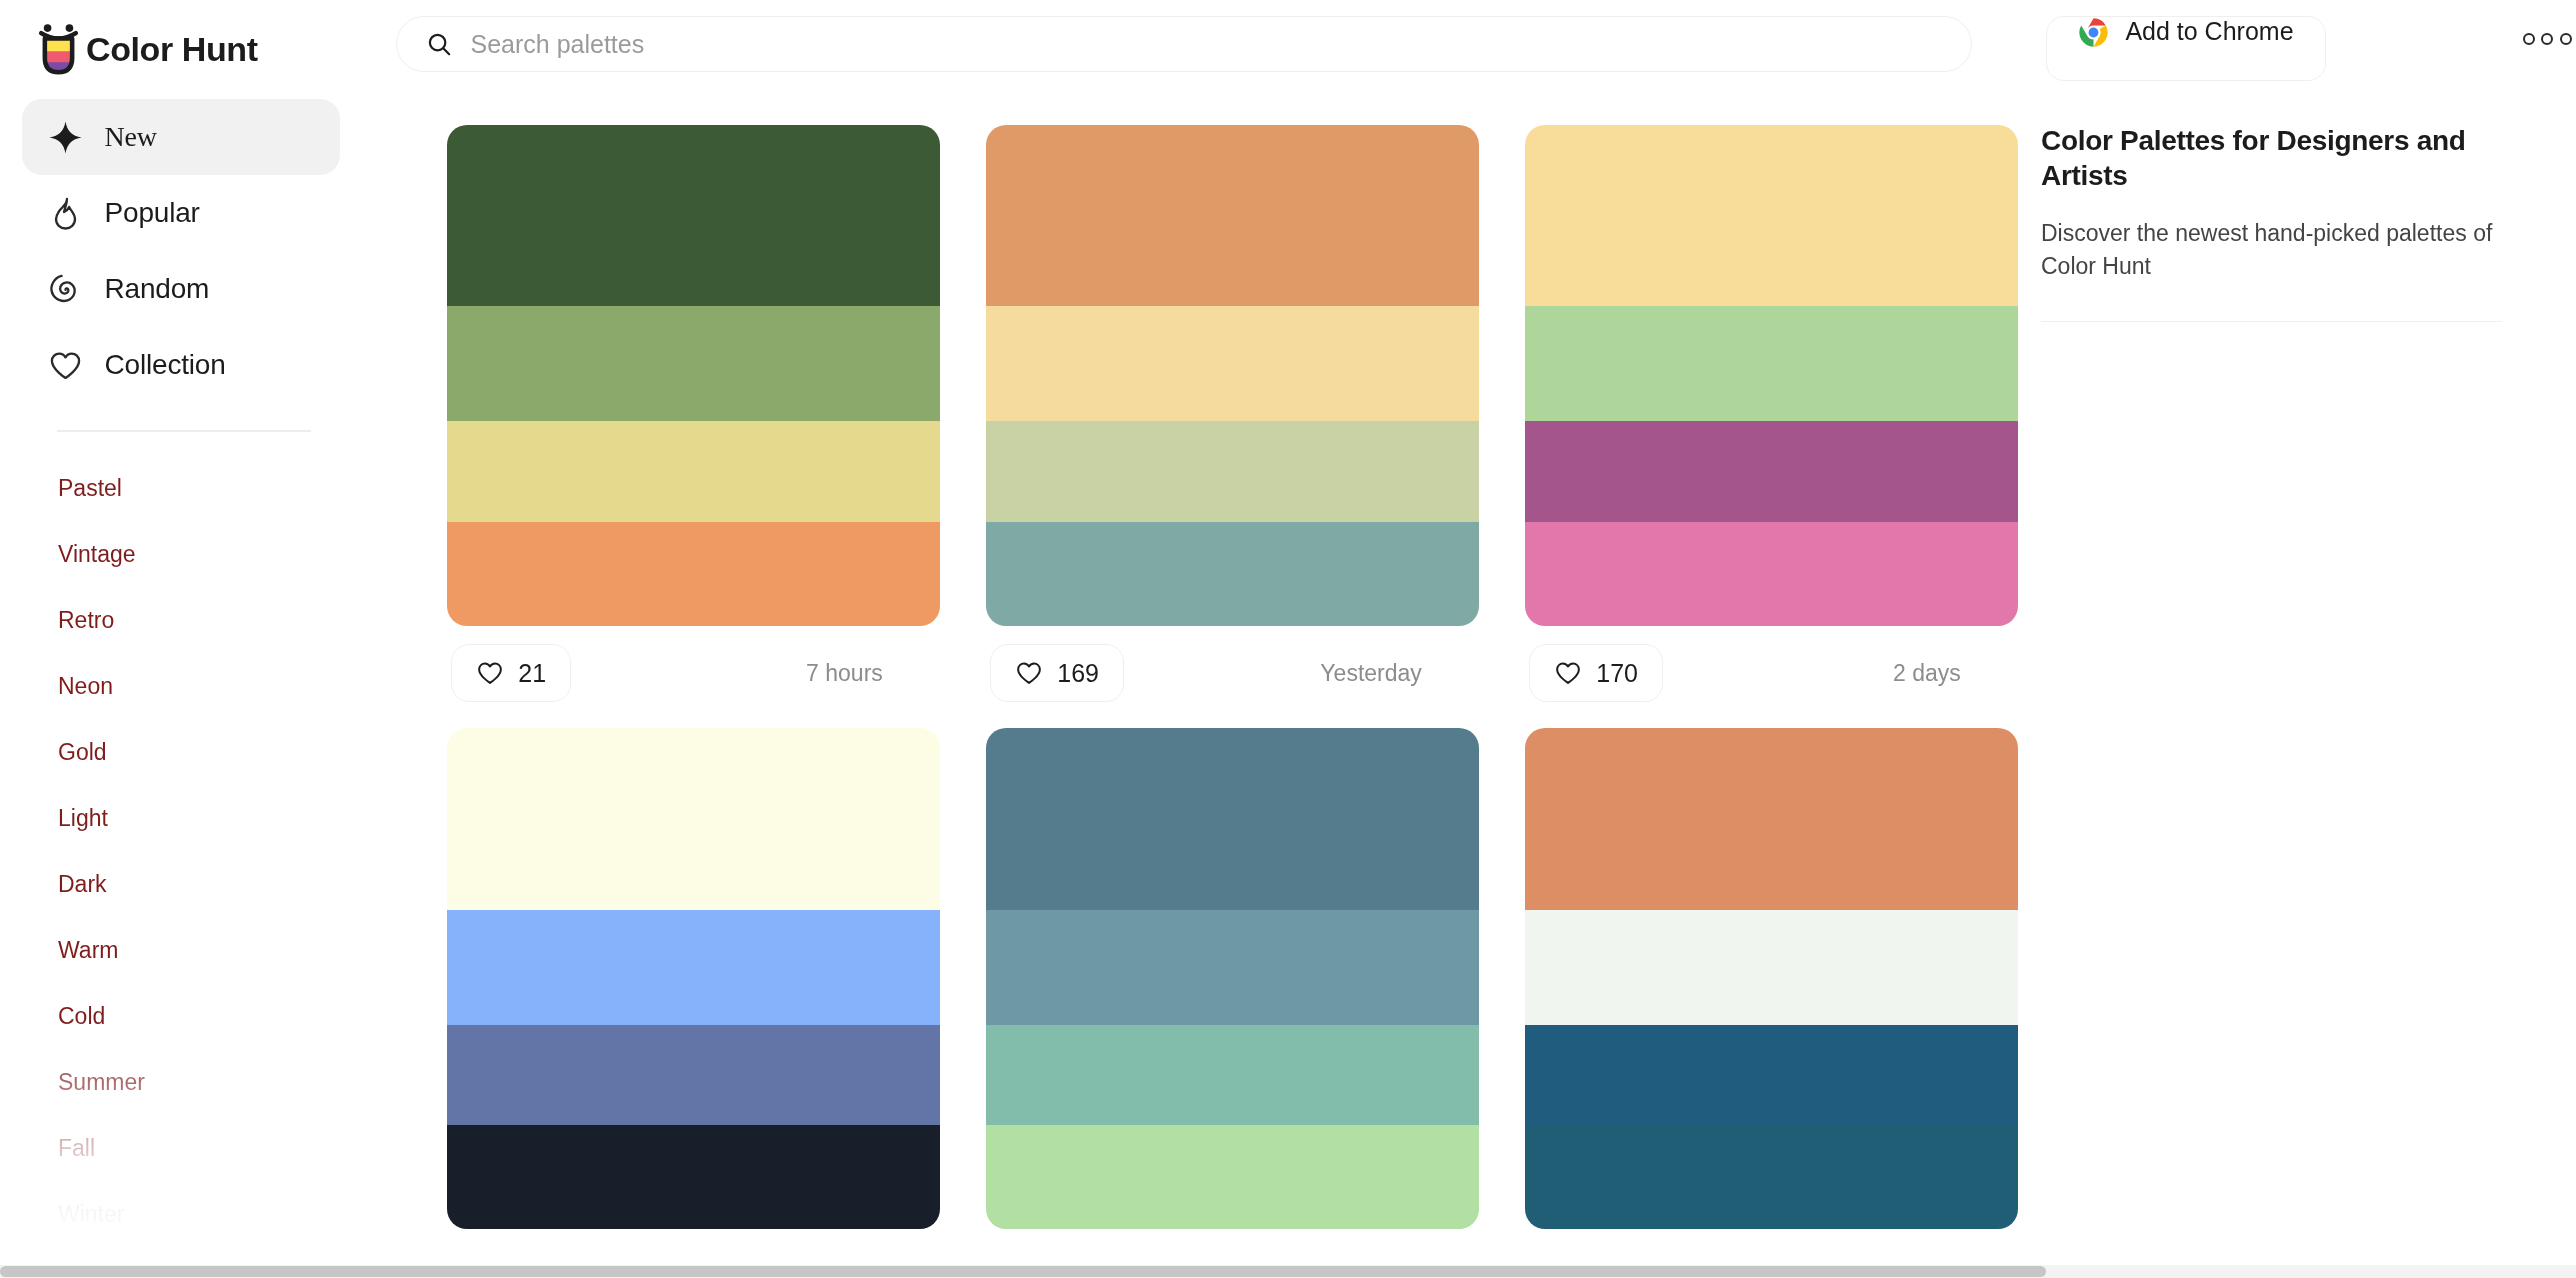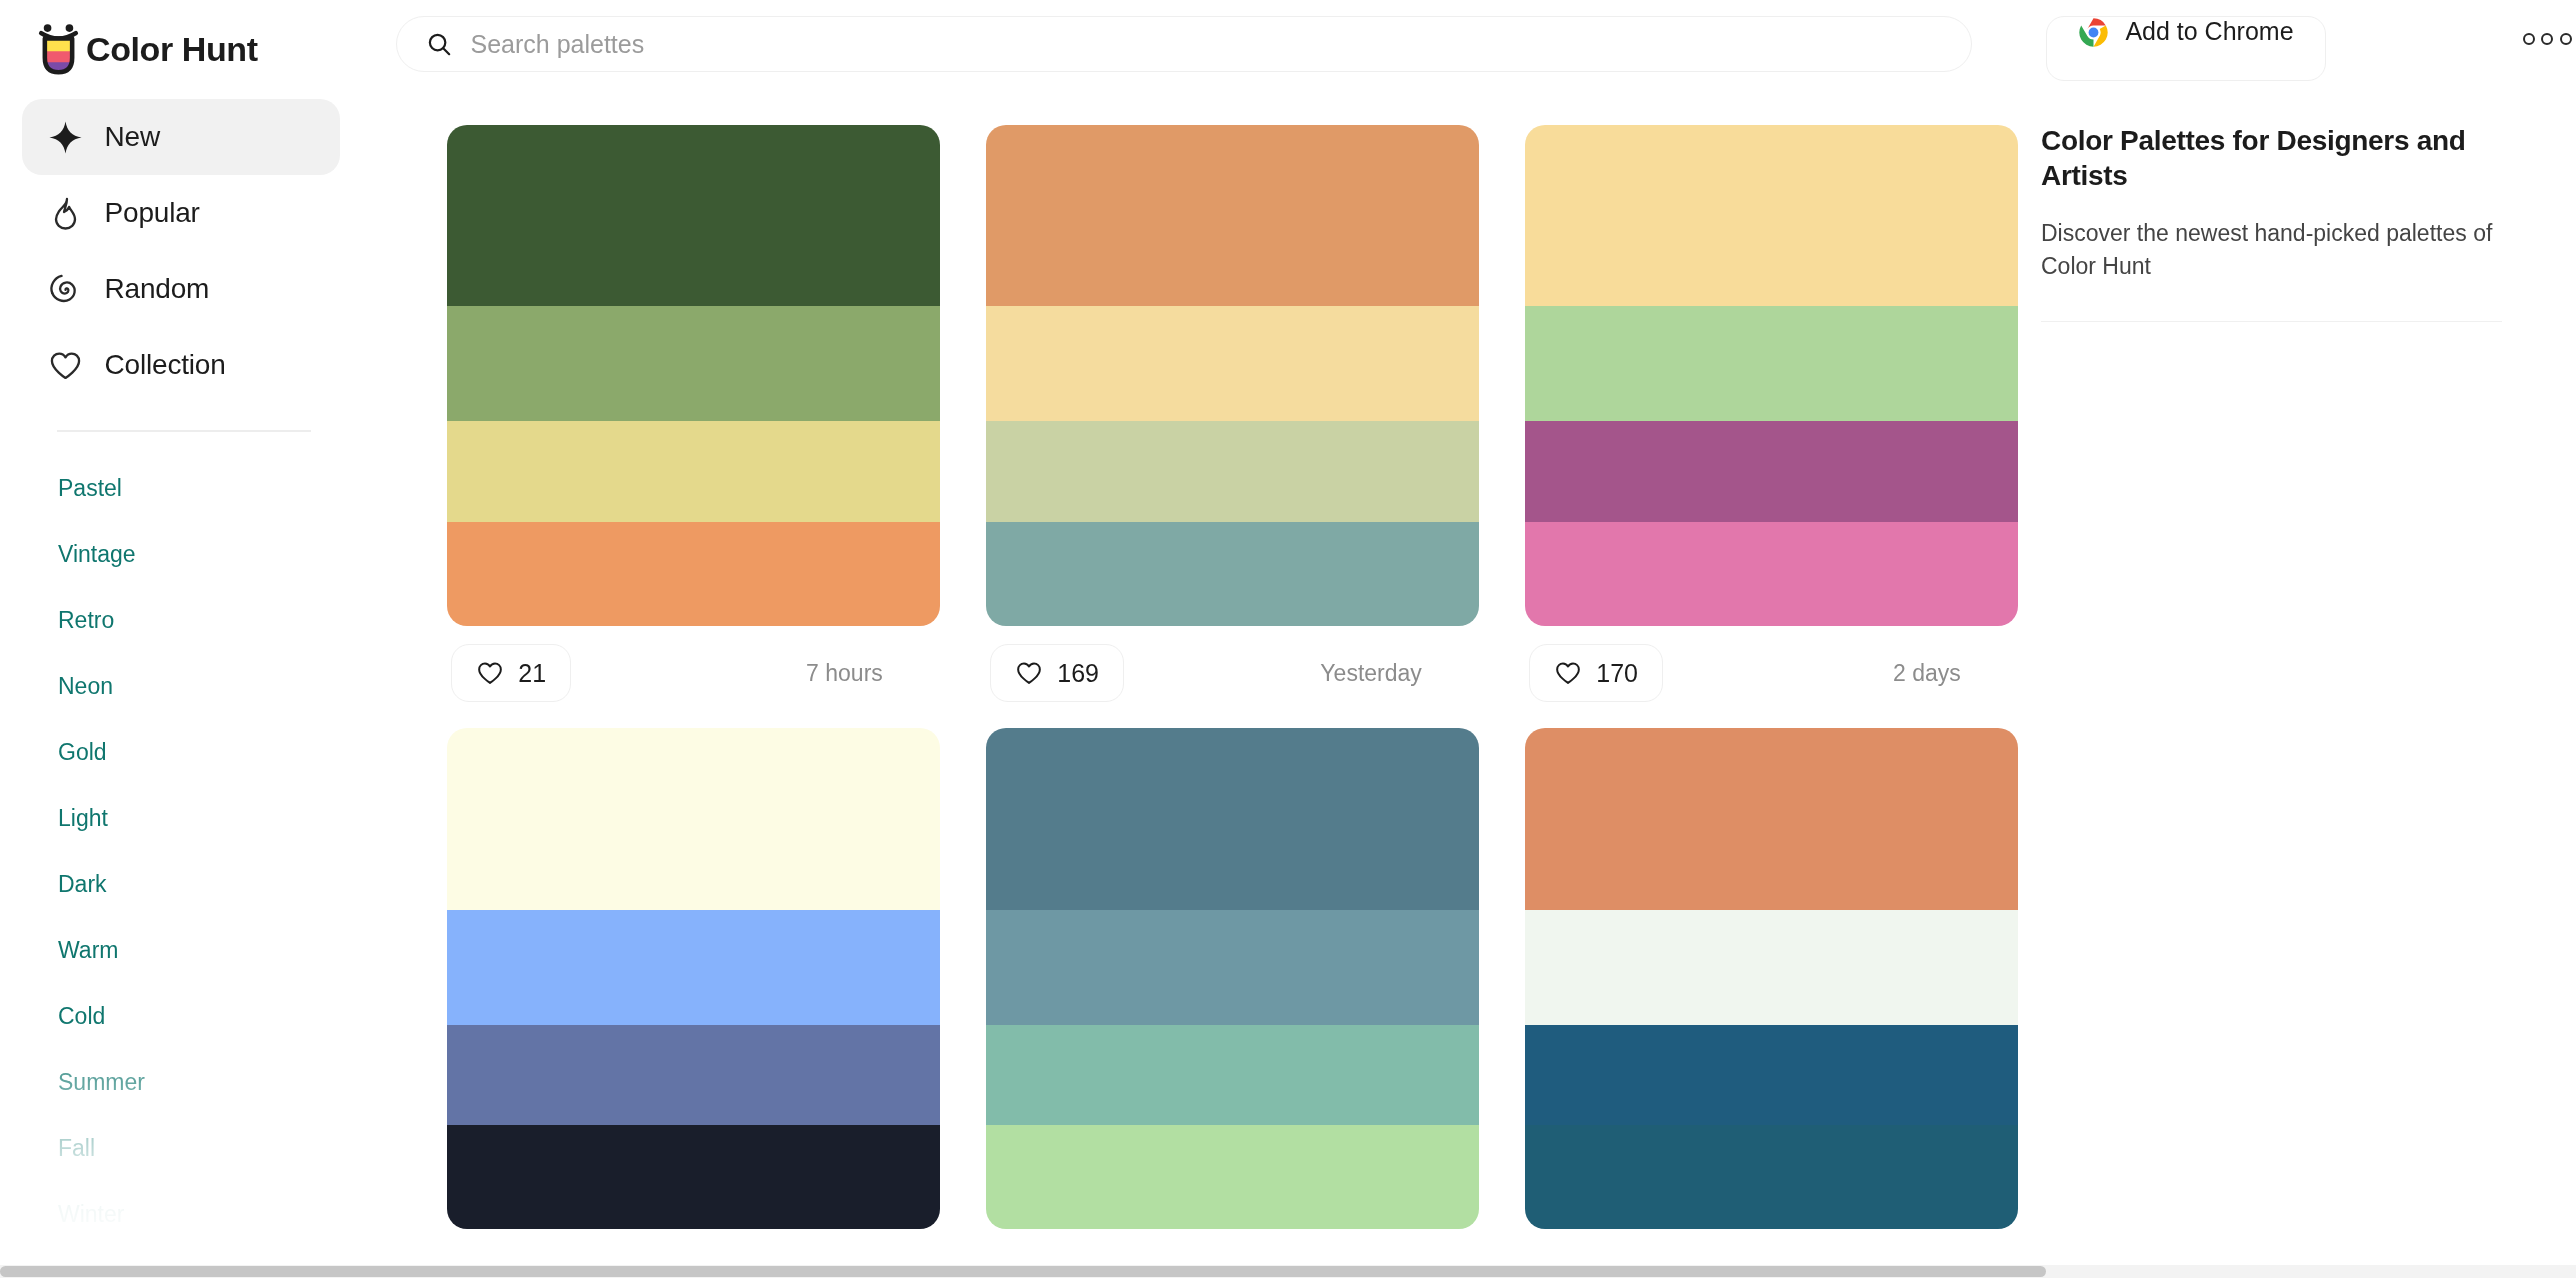--- a/index.html
+++ b/index.html
@@ -70,33 +70,33 @@
   .sidebar {
     position: absolute; top: 99px; left: 0;
     width: 362px; height: 1180px;
     background: #ffffff; overflow: hidden;
   }
   .nav-item {
     display: flex; align-items: center; gap: 22px;
     height: 76px; margin: 0 22px 0 22px; padding-left: 25.6px;
     border-radius: 20px; cursor: pointer;
   }
-  .nav-item.active { background: #f1f1f1; }
+  .nav-item.active { background: #f1f1f1; font-family: Liberation Serif, serif; }
   .nav-item .nav-ico { width: 35px; height: 35px; flex: 0 0 auto; }
   .nav-item .nav-label {
     font-size: 28px; color: #1c1c1c; letter-spacing: -0.2px;
   }
   .nav-sep {
     height: 1.8px; background: #ededed;
     margin: 27px 51px 24px 57px;
   }
   .cat-list { position: relative; }
   .cat-item {
     height: 66px; display: flex; align-items: center;
-    padding-left: 58px; font-size: 23px; color: #0f766e;
+    padding-left: 58px; font-size: 23px; color: #7f1d1d;
     cursor: pointer;
   }
   .cat-fade {
     position: absolute; bottom: 0; left: 0; width: 362px; height: 228px;
     background: linear-gradient(to bottom, rgba(255,255,255,0) 0%, rgba(255,255,255,0.92) 72%, #fff 100%);
     pointer-events: none;
   }
 
   
   .main {

